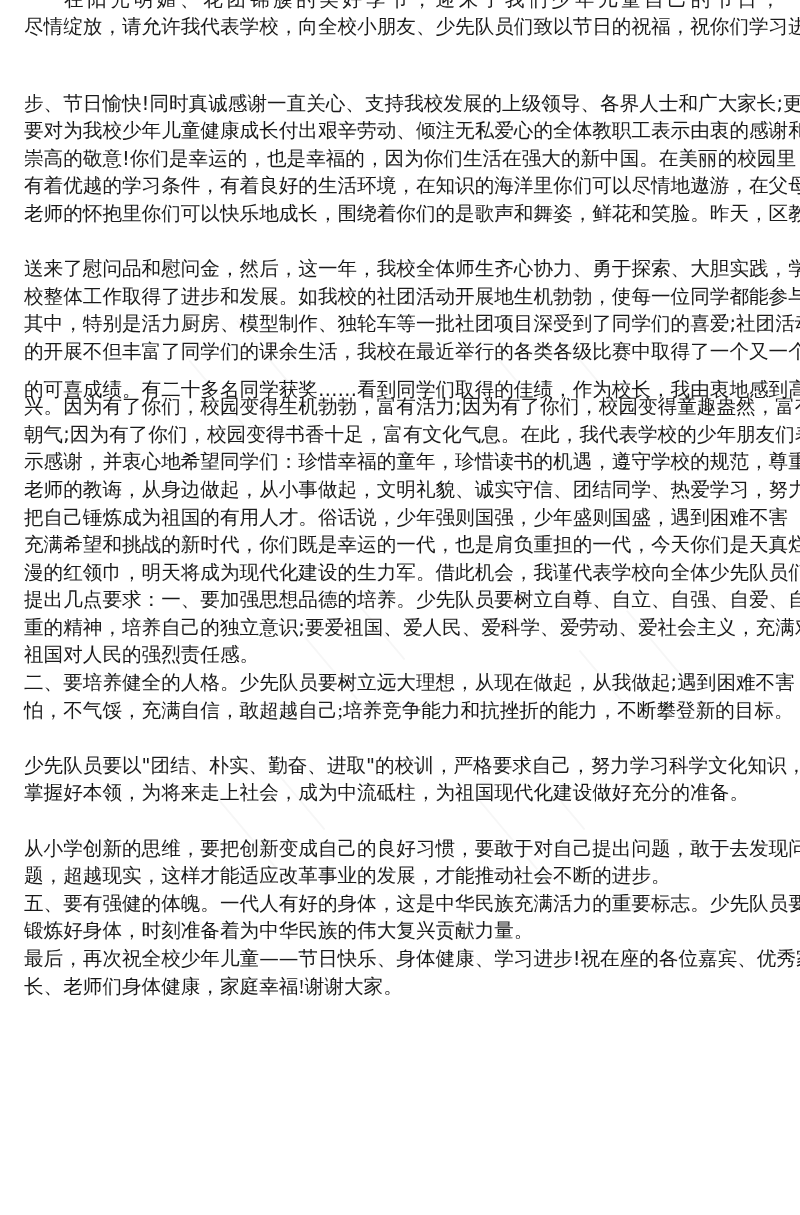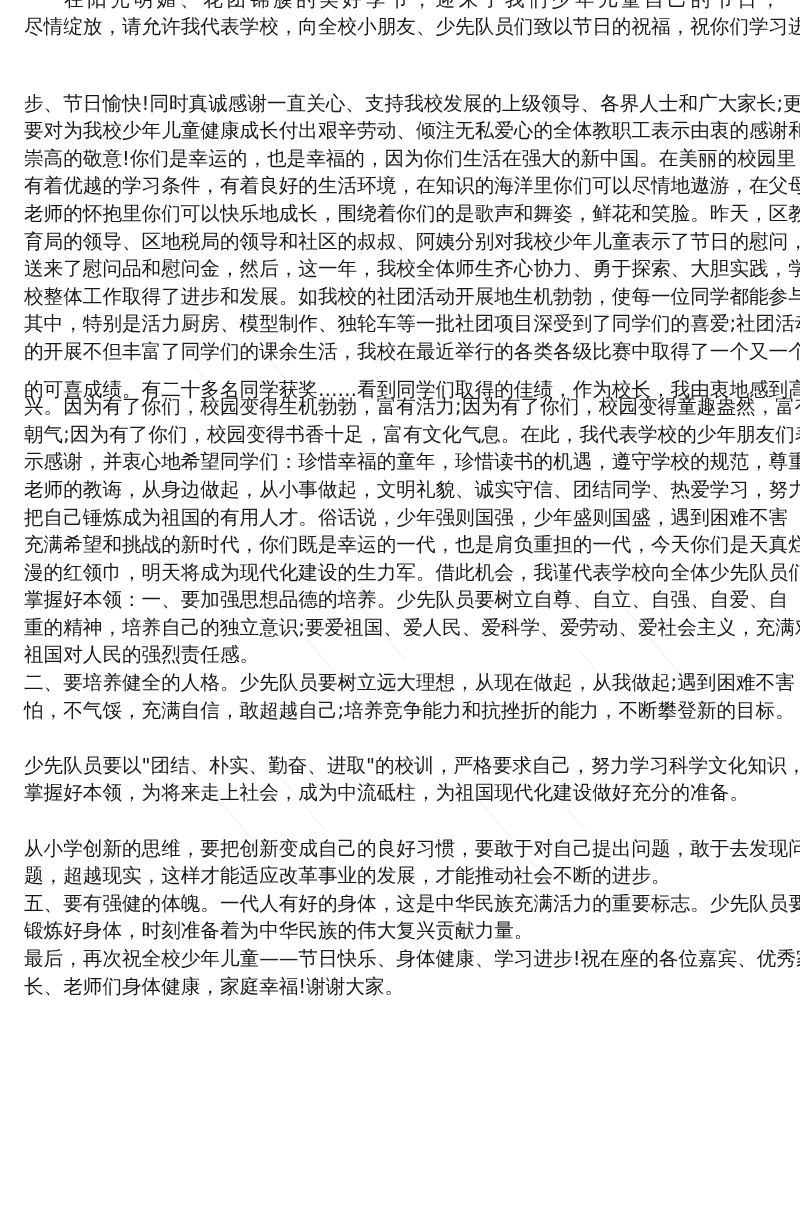--- a/index.html
+++ b/index.html
@@ -1,52 +1,51 @@
 <!DOCTYPE html>
 <html><head>
 <meta charset="utf-8">
 <style>
   html, body { margin:0; padding:0; background:#ffffff; }
   body { width:800px; height:1215px; position:relative; overflow:hidden;
          font-family: "DejaVu Sans", "Liberation Sans", sans-serif; color:#1a1a1a; }
   .page { position:absolute; left:0; top:0; width:800px; height:1215px; }
   .line { position:absolute; left:24px; width:756px; font-size:19.6px; line-height:27px;
           white-space:nowrap; text-align:justify; text-align-last:justify; letter-spacing:0; }
-  .line.last { text-align-last:left; }
+  .line.last { text-align-last:left;font-family:Liberation Serif, serif; }
   .line.indent { left:64px; width:716px; }
   .wm { position:absolute; width:60px; height:90px; border-left:2px solid rgba(0,0,0,0.035);
         border-right:2px solid rgba(0,0,0,0.035); transform:rotate(-40deg); pointer-events:none; }
 </style>
 </head>
 <body>
 
 <div class="page">
 
   <div class="line indent" style="top:-14px">在阳光明媚、花团锦簇的美好季节，迎来了我们少年儿童自己的节日，</div>
   <div class="line" style="top:13px">尽情绽放，请允许我代表学校，向全校小朋友、少先队员们致以节日的祝福，祝你们学习进</div>
 
   <div class="line" style="top:90px">步、节日愉快!同时真诚感谢一直关心、支持我校发展的上级领导、各界人士和广大家长;更</div>
   <div class="line" style="top:117px">要对为我校少年儿童健康成长付出艰辛劳动、倾注无私爱心的全体教职工表示由衷的感谢和</div>
   <div class="line" style="top:145px">崇高的敬意!你们是幸运的，也是幸福的，因为你们生活在强大的新中国。在美丽的校园里，</div>
   <div class="line" style="top:172px">有着优越的学习条件，有着良好的生活环境，在知识的海洋里你们可以尽情地遨游，在父母</div>
   <div class="line" style="top:200px">老师的怀抱里你们可以快乐地成长，围绕着你们的是歌声和舞姿，鲜花和笑脸。昨天，区教</div>
-  <div class="line" style="top:228px">育局的领导、区地税局的领导和社区的叔叔、阿姨分别对我校少年儿童表示了节日的慰问，</div>
   <div class="line" style="top:255px">送来了慰问品和慰问金，然后，这一年，我校全体师生齐心协力、勇于探索、大胆实践，学</div>
   <div class="line" style="top:283px">校整体工作取得了进步和发展。如我校的社团活动开展地生机勃勃，使每一位同学都能参与</div>
   <div class="line" style="top:310px">其中，特别是活力厨房、模型制作、独轮车等一批社团项目深受到了同学们的喜爱;社团活动</div>
   <div class="line" style="top:338px">的开展不但丰富了同学们的课余生活，我校在最近举行的各类各级比赛中取得了一个又一个</div>
   <div class="line" style="top:376px">的可喜成绩。有二十多名同学获奖……看到同学们取得的佳绩，作为校长，我由衷地感到高</div>
   <div class="line" style="top:393px">兴。因为有了你们，校园变得生机勃勃，富有活力;因为有了你们，校园变得童趣盎然，富有</div>
   <div class="line" style="top:421px">朝气;因为有了你们，校园变得书香十足，富有文化气息。在此，我代表学校的少年朋友们表</div>
   <div class="line" style="top:448px">示感谢，并衷心地希望同学们：珍惜幸福的童年，珍惜读书的机遇，遵守学校的规范，尊重</div>
   <div class="line" style="top:476px">老师的教诲，从身边做起，从小事做起，文明礼貌、诚实守信、团结同学、热爱学习，努力</div>
   <div class="line" style="top:504px">把自己锤炼成为祖国的有用人才。俗话说，少年强则国强，少年盛则国盛，遇到困难不害</div>
   <div class="line" style="top:531px">充满希望和挑战的新时代，你们既是幸运的一代，也是肩负重担的一代，今天你们是天真烂</div>
   <div class="line" style="top:559px">漫的红领巾，明天将成为现代化建设的生力军。借此机会，我谨代表学校向全体少先队员们</div>
-  <div class="line" style="top:586px">掌握好本领：一、要加强思想品德的培养。少先队员要树立自尊、自立、自强、自爱、自</div>
+  <div class="line" style="top:586px">提出几点要求：一、要加强思想品德的培养。少先队员要树立自尊、自立、自强、自爱、自</div>
   <div class="line" style="top:614px">重的精神，培养自己的独立意识;要爱祖国、爱人民、爱科学、爱劳动、爱社会主义，充满对</div>
   <div class="line last" style="top:641px">祖国对人民的强烈责任感。</div>
   <div class="line" style="top:669px">二、要培养健全的人格。少先队员要树立远大理想，从现在做起，从我做起;遇到困难不害</div>
   <div class="line last" style="top:697px">怕，不气馁，充满自信，敢超越自己;培养竞争能力和抗挫折的能力，不断攀登新的目标。</div>
   <div class="line" style="top:752px">少先队员要以"团结、朴实、勤奋、进取"的校训，严格要求自己，努力学习科学文化知识，</div>
   <div class="line last" style="top:779px">掌握好本领，为将来走上社会，成为中流砥柱，为祖国现代化建设做好充分的准备。</div>
   <div class="line" style="top:835px">从小学创新的思维，要把创新变成自己的良好习惯，要敢于对自己提出问题，敢于去发现问</div>
   <div class="line last" style="top:862px">题，超越现实，这样才能适应改革事业的发展，才能推动社会不断的进步。</div>
   <div class="line" style="top:890px">五、要有强健的体魄。一代人有好的身体，这是中华民族充满活力的重要标志。少先队员要</div>
   <div class="line last" style="top:917px">锻炼好身体，时刻准备着为中华民族的伟大复兴贡献力量。</div>

